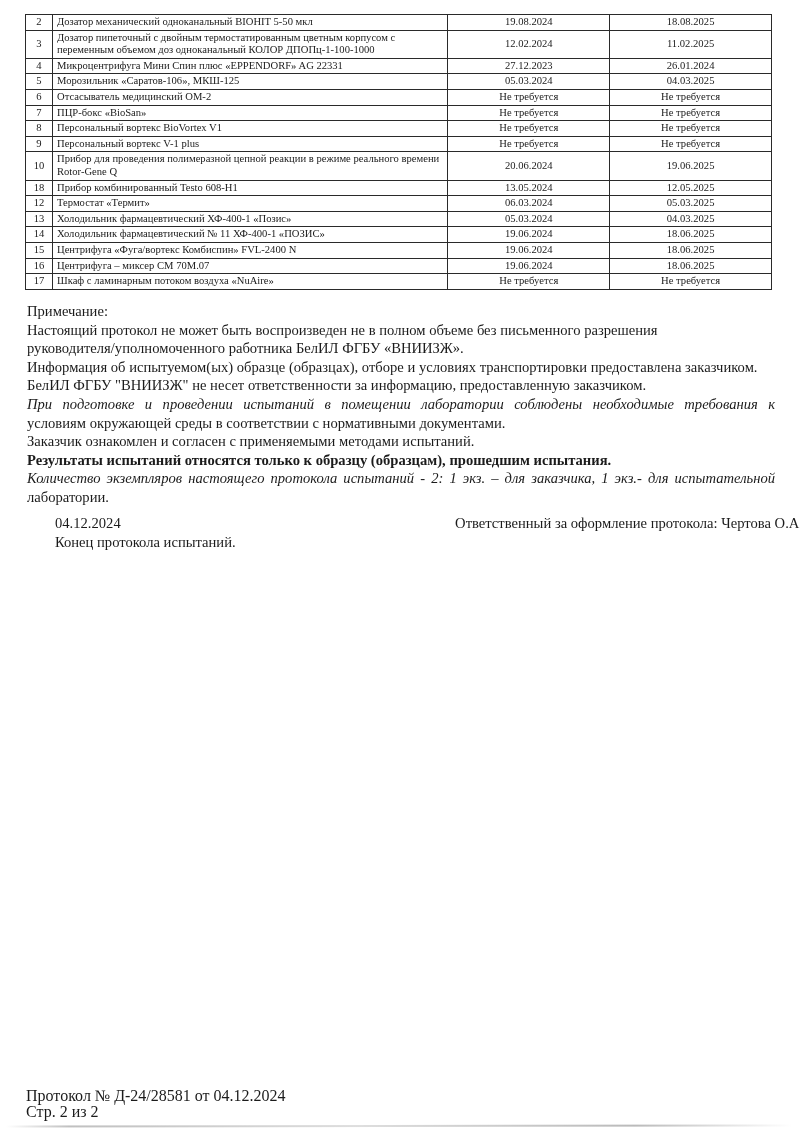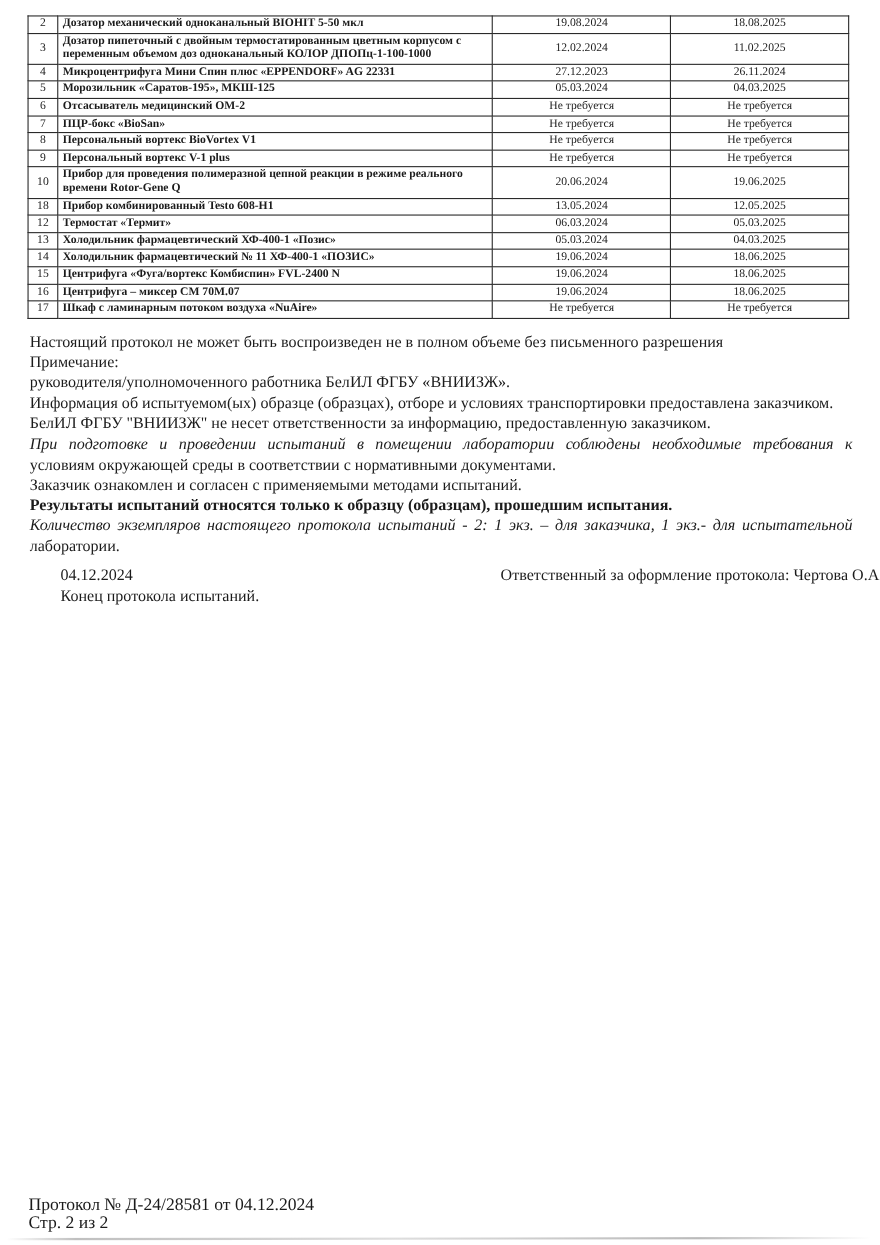--- a/index.html
+++ b/index.html
@@ -20,21 +20,21 @@
     font-size: 10.6px; line-height: 12.6px;
     color: #1b1b1b;
   }
   table.equip td {
     border: 1px solid #2a2a2a;
     height: 15px;
     padding: 1px 4px;
     vertical-align: middle;
   }
   td.c-num  { text-align: center; width: 27px; padding: 1px 2px; }
-  td.c-name { text-align: left;  width: 396px; font-weight: bold; }
+  td.c-name { text-align: left;  width: 396px; }
   td.c-date { text-align: center; width: 162px; }
 
   
   .notes {
     position: absolute; left: 27px; top: 302px; width: 748px;
     font-size: 14.6px; line-height: 18.6px;
   }
   .note-line { white-space: nowrap; }
   .note-line.bold { font-weight: bold; white-space: normal; }
   .note-line.stretch {
@@ -90,25 +90,25 @@
         <tr>
           <td class="c-num">3</td>
           <td class="c-name">Дозатор пипеточный с двойным термостатированным цветным корпусом с переменным объемом доз одноканальный КОЛОР ДПОПц-1-100-1000</td>
           <td class="c-date">12.02.2024</td>
           <td class="c-date">11.02.2025</td>
         </tr>
         <tr>
           <td class="c-num">4</td>
           <td class="c-name">Микроцентрифуга Мини Спин плюс «EPPENDORF» AG 22331</td>
           <td class="c-date">27.12.2023</td>
-          <td class="c-date">26.11.2024</td>
+          <td class="c-date">26.01.2024</td>
         </tr>
         <tr>
           <td class="c-num">5</td>
-          <td class="c-name">Морозильник «Саратов-195», МКШ-125</td>
+          <td class="c-name">Морозильник «Саратов-106», МКШ-125</td>
           <td class="c-date">05.03.2024</td>
           <td class="c-date">04.03.2025</td>
         </tr>
         <tr>
           <td class="c-num">6</td>
           <td class="c-name">Отсасыватель медицинский ОМ-2</td>
           <td class="c-date">Не требуется</td>
           <td class="c-date">Не требуется</td>
         </tr>
         <tr>
@@ -174,22 +174,22 @@
         <tr>
           <td class="c-num">17</td>
           <td class="c-name">Шкаф с ламинарным потоком воздуха «NuAire»</td>
           <td class="c-date">Не требуется</td>
           <td class="c-date">Не требуется</td>
         </tr>
       </tbody>
   </table>
 
   <div class="notes">
+      <div class="note-line">Примечание:</div>
       <div class="note-line">Настоящий протокол не может быть воспроизведен не в полном объеме без письменного разрешения</div>
-      <div class="note-line">Примечание:</div>
       <div class="note-line">руководителя/уполномоченного работника БелИЛ ФГБУ «ВНИИЗЖ».</div>
       <div class="note-line">Информация об испытуемом(ых) образце (образцах), отборе и условиях транспортировки предоставлена заказчиком.</div>
       <div class="note-line">БелИЛ ФГБУ "ВНИИЗЖ" не несет ответственности за информацию, предоставленную заказчиком.</div>
       <div class="note-line stretch">При подготовке и проведении испытаний в помещении лаборатории соблюдены необходимые требования к</div>
       <div class="note-line">условиям окружающей среды в соответствии с нормативными документами.</div>
       <div class="note-line">Заказчик ознакомлен и согласен с применяемыми методами испытаний.</div>
       <div class="note-line bold">Результаты испытаний относятся только к образцу (образцам), прошедшим испытания.</div>
       <div class="note-line stretch">Количество экземпляров настоящего протокола испытаний - 2: 1 экз. – для заказчика, 1 экз.- для испытательной</div>
       <div class="note-line">лаборатории.</div>
     </div>

